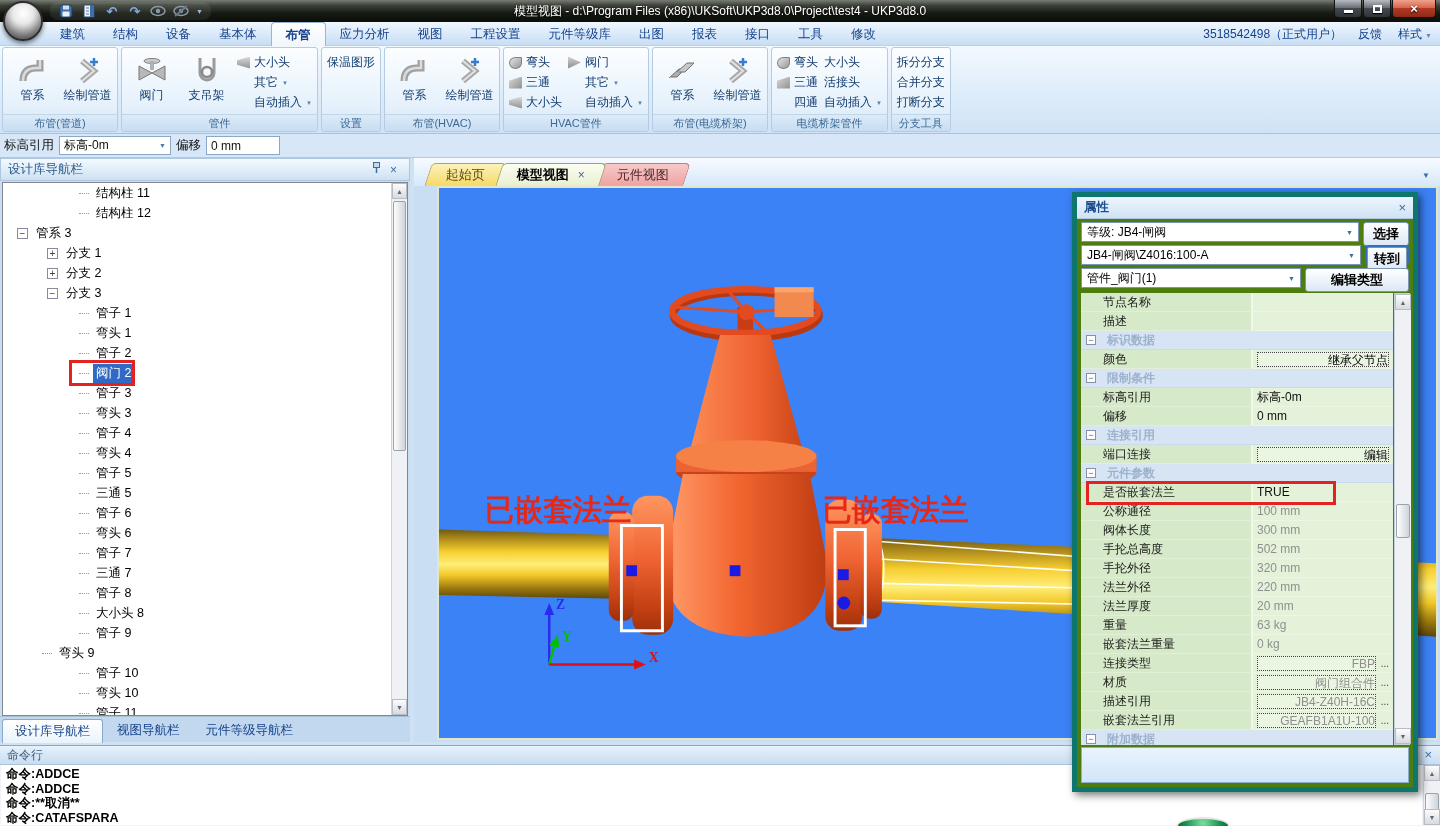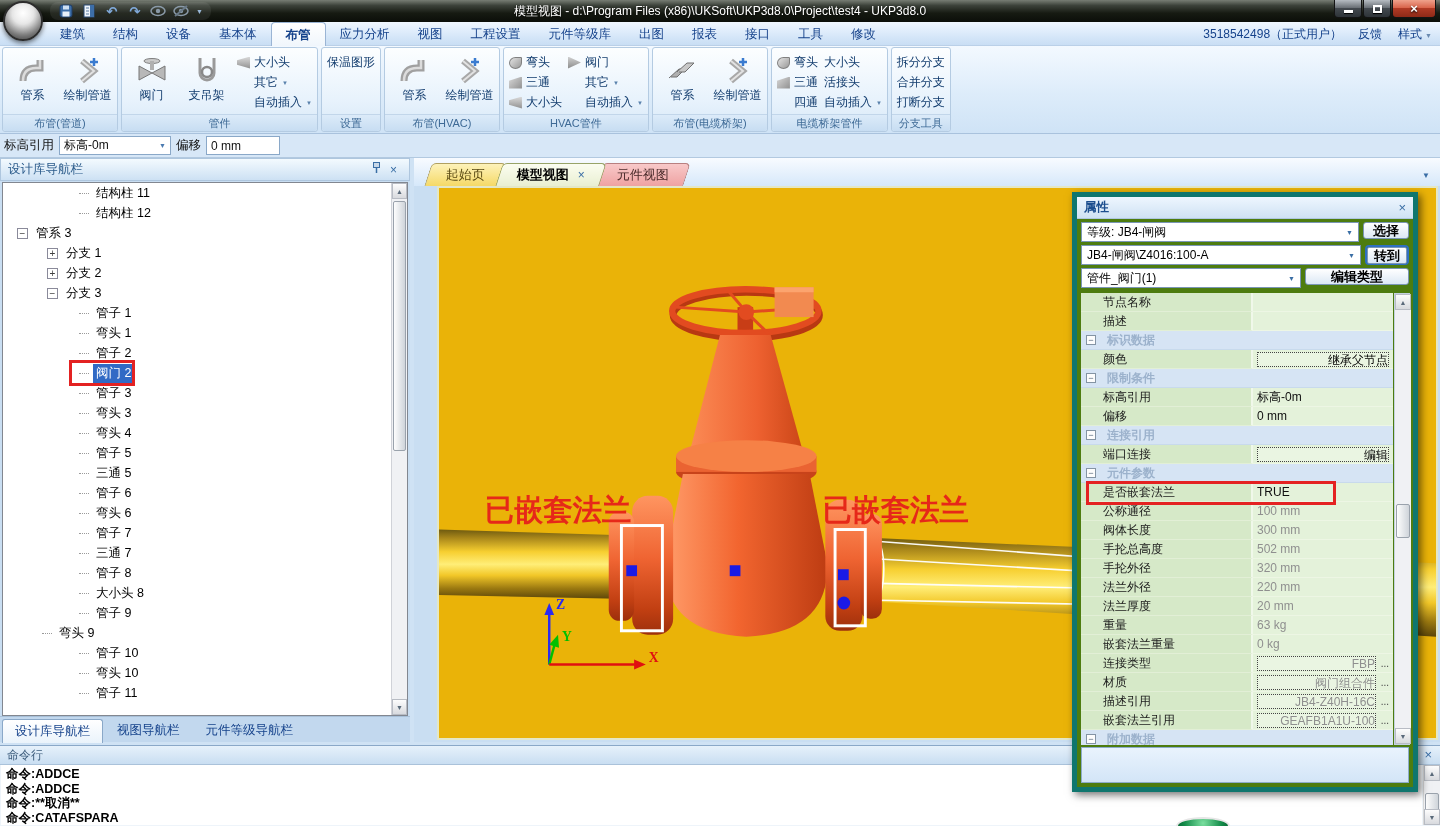--- a/index.html
+++ b/index.html
@@ -102,35 +102,35 @@
     background:linear-gradient(#f8fbff,#d6e8fa); }
   .dtab { height:23px; margin-right:-4px; padding:0 17px; display:flex; align-items:center;
     transform:skewX(-18deg); border:1px solid #b0a060; border-bottom:none; border-radius:5px 5px 0 0;
     font-size:13px; position:relative; }
   .dtab > span { transform:skewX(18deg); white-space:nowrap; }
   .dtab.start { background:linear-gradient(#fdf2ba,#f5d967); color:#5a4a14; z-index:1; }
   .dtab.active { background:linear-gradient(#fbfdf0,#e9efd2); font-weight:bold; color:#000; z-index:3; border-color:#98a468; }
   .dtab.comp { background:linear-gradient(#f8c9c9,#efa2a2); color:#4a2a2a; border-color:#b88080; z-index:2; }
   .dtab .x { color:#3a6ea5; font-weight:normal; font-size:12px; margin-left:9px; }
   .tabs-drop { position:absolute; right:10px; bottom:6px; color:#3a6ea5; font-size:8px; }
-  .viewport { position:absolute; left:2px; right:2px; top:28px; bottom:2px; background:#eab308;
+  .viewport { position:absolute; left:2px; right:2px; top:28px; bottom:2px; background:#3b82f6;
     border:2px solid #e4e7c6;margin-left:21px; }
   .viewport svg { position:absolute; left:0; top:0; width:100%; height:100%; }
 
   
   .props { position:absolute; left:1072px; top:192px; width:346px; height:600px; background:#4d7c0f;
     border:5px solid #0f766e; box-shadow:3px 3px 8px rgba(0,0,0,.55); z-index:30; font-size:12px; }
   .props-head { height:22px; background:linear-gradient(#eef6fe,#cfe2f4); border-bottom:1px solid #b0c8e0;
     display:flex; align-items:center; padding:0 7px; color:#1c4e8e; font-weight:bold; font-size:12.5px; }
   .props-head .x { margin-left:auto; color:#3a6ea5; font-weight:normal; font-size:13px; }
   .psel { display:flex; gap:4px; margin:3px 4px 0; height:20px; }
   .pcombo { flex:1; height:20px; background:#fff; border:1px solid #7a96b6; display:flex;
     align-items:center; padding-left:5px; color:#000; }
   .pcombo .arr { margin-left:auto; font-size:7px; color:#3a6ea5; padding-right:5px; }
-  .hbtn { height:17px; background:linear-gradient(#ffffff,#dce8f5); border:1px solid #7a96b6;
+  .hbtn { height:24px; background:linear-gradient(#ffffff,#dce8f5); border:1px solid #7a96b6;
     border-radius:3px; font-weight:bold; font-size:13px; color:#000; display:flex; align-items:center;
     justify-content:center; }
   .w46 { width:46px; flex:none; }
   .focuswrap { border:2px solid #2f6fc0; border-radius:4px; flex:none; display:flex; }
   .focuswrap .hbtn { width:40px; border-radius:2px; }
   .w104 { width:104px; flex:none; }
   .props-grid { position:absolute; left:4px; right:20px; top:96px; bottom:42px; background:#e4f2da; overflow:hidden; }
   .prow { height:19px; display:flex; align-items:center; }
   .plabel { width:172px; flex:none; height:100%; display:flex; align-items:center; padding-left:22px;
     background:#d6e9c8; border-right:2px solid #f0f8ea; border-bottom:1px solid #e2efd6; color:#1a1a1a; }
@@ -529,20 +529,24 @@
           <div class="trow" style="padding-left: 76px;">
             <span class="tdash"></span>
             <span class="tlabel">管子 3</span>
           </div>
           <div class="trow" style="padding-left: 76px;">
             <span class="tdash"></span>
             <span class="tlabel">弯头 3</span>
           </div>
           <div class="trow" style="padding-left: 76px;">
             <span class="tdash"></span>
+            <span class="tlabel">管子 4</span>
+          </div>
+          <div class="trow" style="padding-left: 76px;">
+            <span class="tdash"></span>
             <span class="tlabel">弯头 4</span>
           </div>
           <div class="trow" style="padding-left: 76px;">
             <span class="tdash"></span>
             <span class="tlabel">管子 5</span>
           </div>
           <div class="trow" style="padding-left: 76px;">
             <span class="tdash"></span>
             <span class="tlabel">三通 5</span>
           </div>

